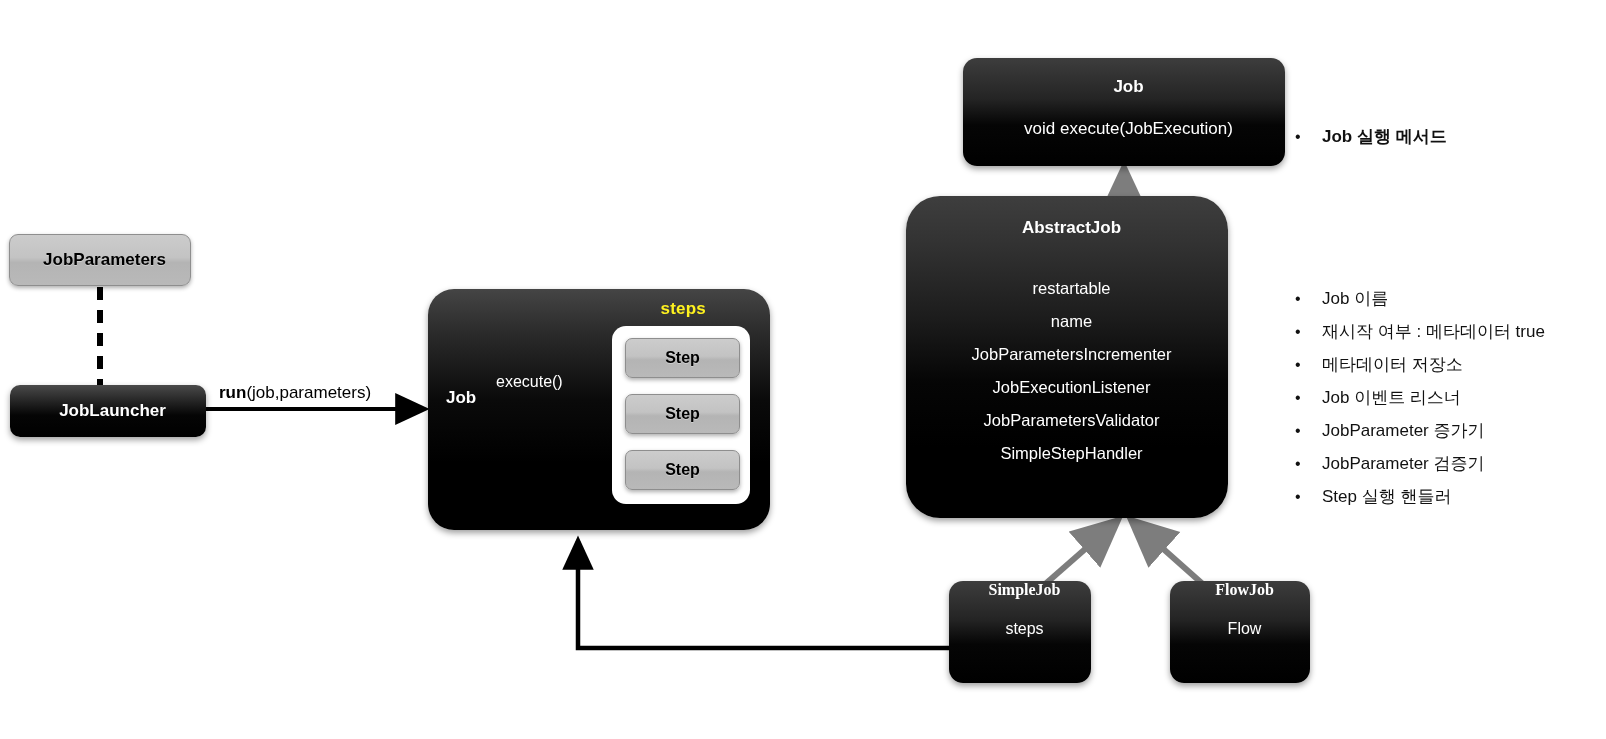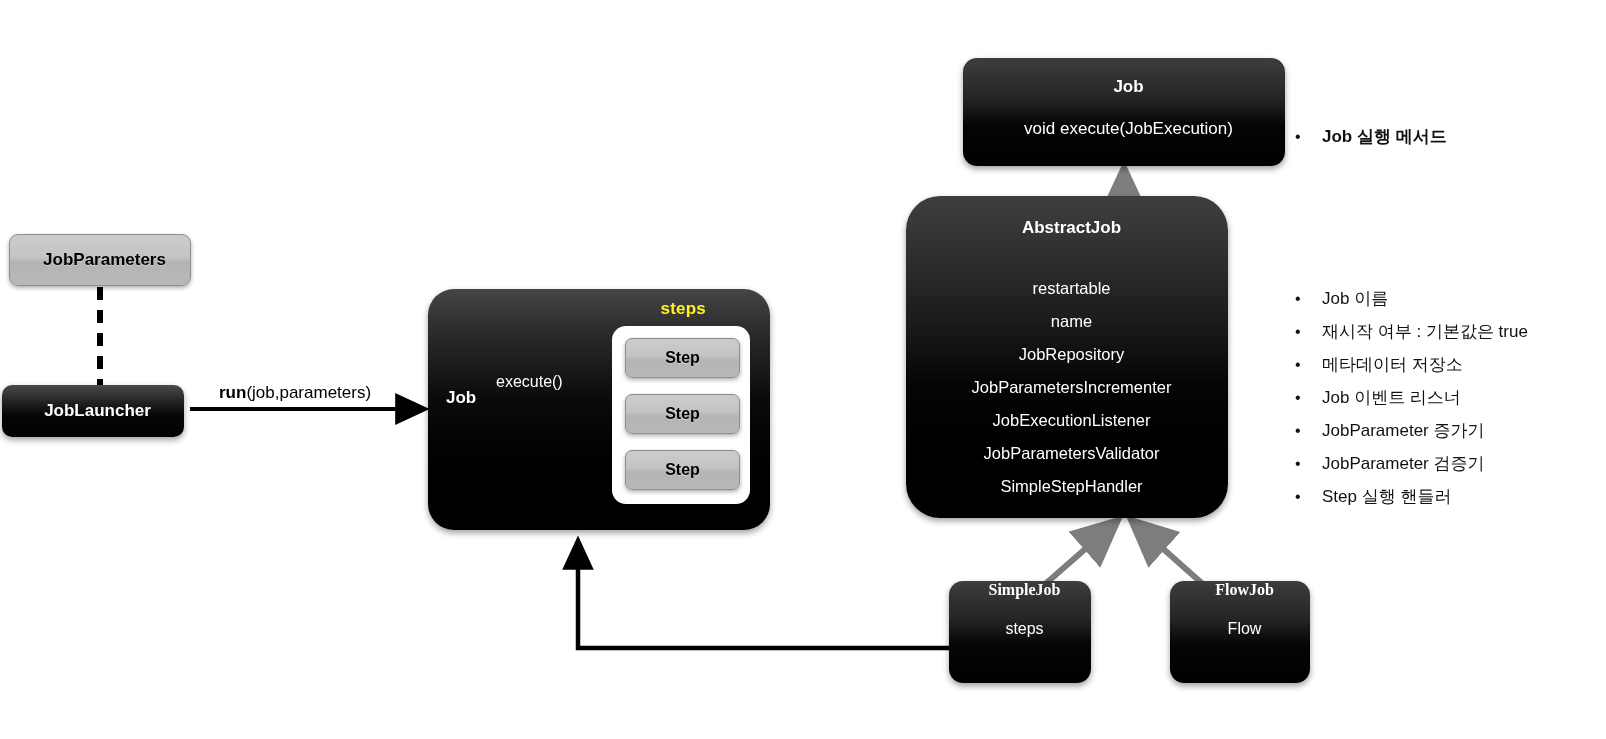--- a/index.html
+++ b/index.html
@@ -62,21 +62,21 @@
     white-space: nowrap;
   }
   .black-box .member {
     text-align: center;
     font-weight: normal;
     white-space: nowrap;
   }
 
   
   #joblauncher {
-    left: 2px; top: 385px; width: 182px; height: 52px;
+    left: 10px; top: 385px; width: 196px; height: 52px;
     border-radius: 10px;
     display: flex; align-items: center; justify-content: center;
     font-size: 17px; font-weight: bold;
     background: linear-gradient(to bottom, #4a4a4a 0%, #262626 30%, #050505 58%, #000000 100%);
   }
 
   
   #jobparameters {
     left: 9px; top: 234px; width: 182px; height: 52px;
     font-size: 17px;
@@ -262,21 +262,20 @@
   <div class="node black-box flat" id="job-iface">
     <div class="title">Job</div>
     <div class="member">void execute(JobExecution)</div>
   </div>
 
   <div class="node black-box" id="abstractjob">
     <div class="title">AbstractJob</div>
     <div class="members">
       <div class="member">restartable</div>
       <div class="member">name</div>
-      <div class="member">JobRepository</div>
       <div class="member">JobParametersIncrementer</div>
       <div class="member">JobExecutionListener</div>
       <div class="member">JobParametersValidator</div>
       <div class="member">SimpleStepHandler</div>
     </div>
   </div>
 
   <div class="node black-box flat" id="simplejob">
     <div class="title">SimpleJob</div>
     <div class="member">steps</div>
@@ -294,21 +293,21 @@
     </div>
   </div>
 
   <div class="notes" id="notes-abstract">
     <div class="note-row">
       <span class="note-bullet">•</span>
       <span class="note-text">Job 이름</span>
     </div>
     <div class="note-row">
       <span class="note-bullet">•</span>
-      <span class="note-text">재시작 여부 : 기본값은 true</span>
+      <span class="note-text">재시작 여부 : 메타데이터 true</span>
     </div>
     <div class="note-row">
       <span class="note-bullet">•</span>
       <span class="note-text">메타데이터 저장소</span>
     </div>
     <div class="note-row">
       <span class="note-bullet">•</span>
       <span class="note-text">Job 이벤트 리스너</span>
     </div>
     <div class="note-row">

